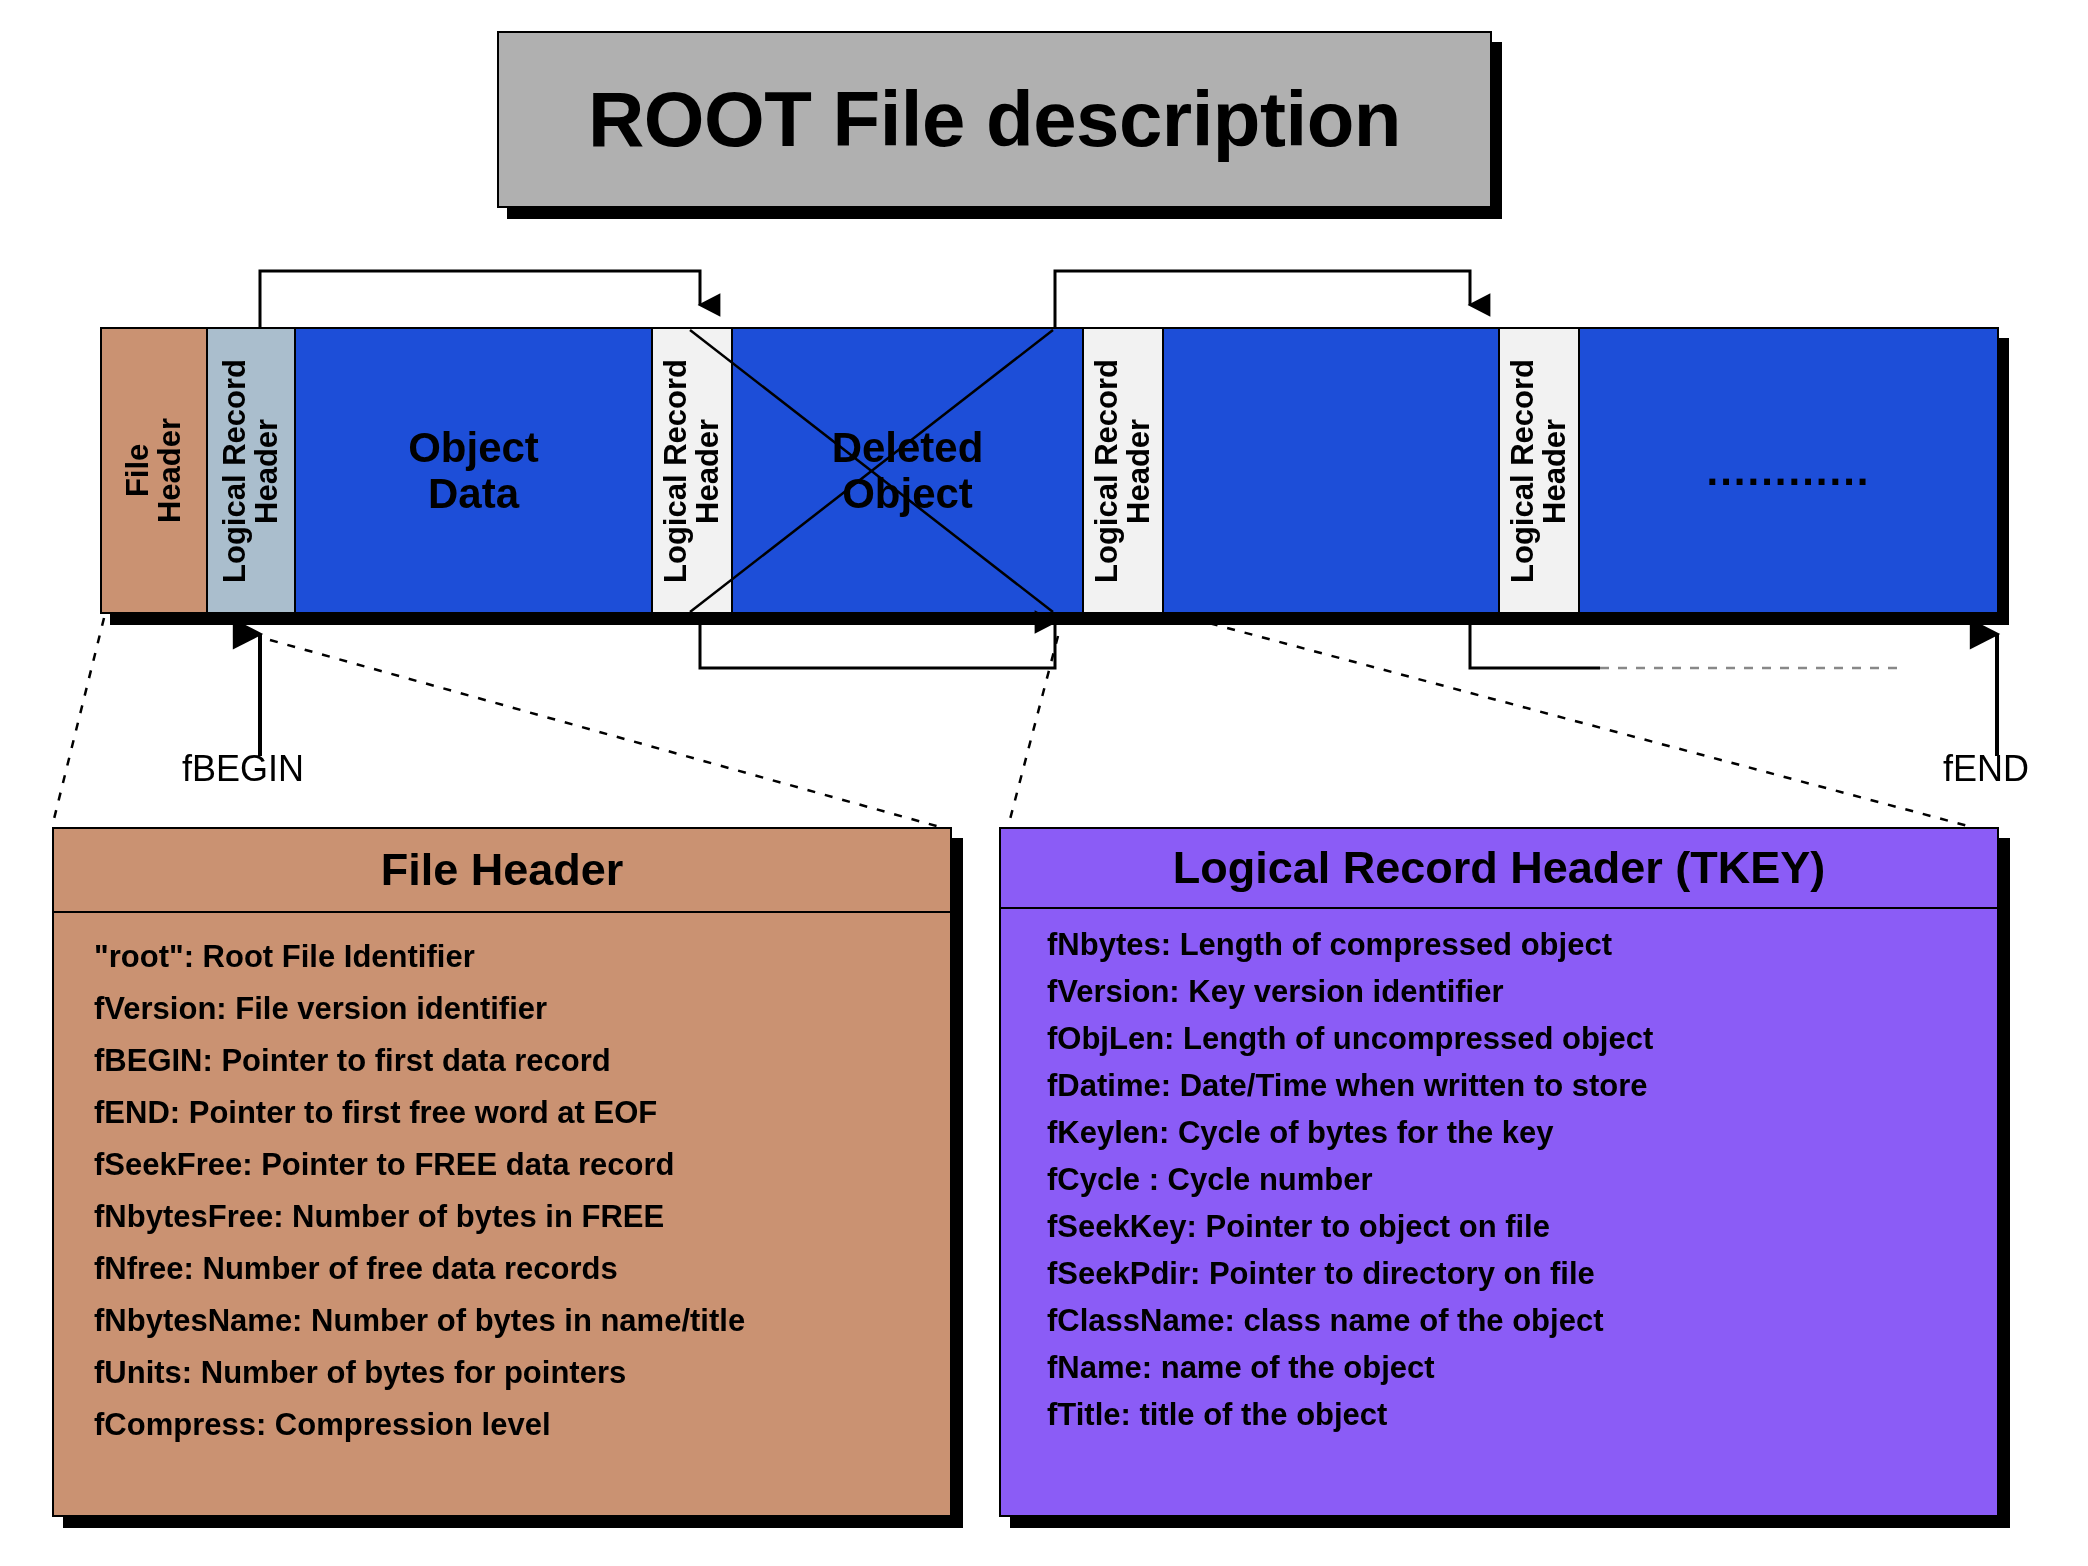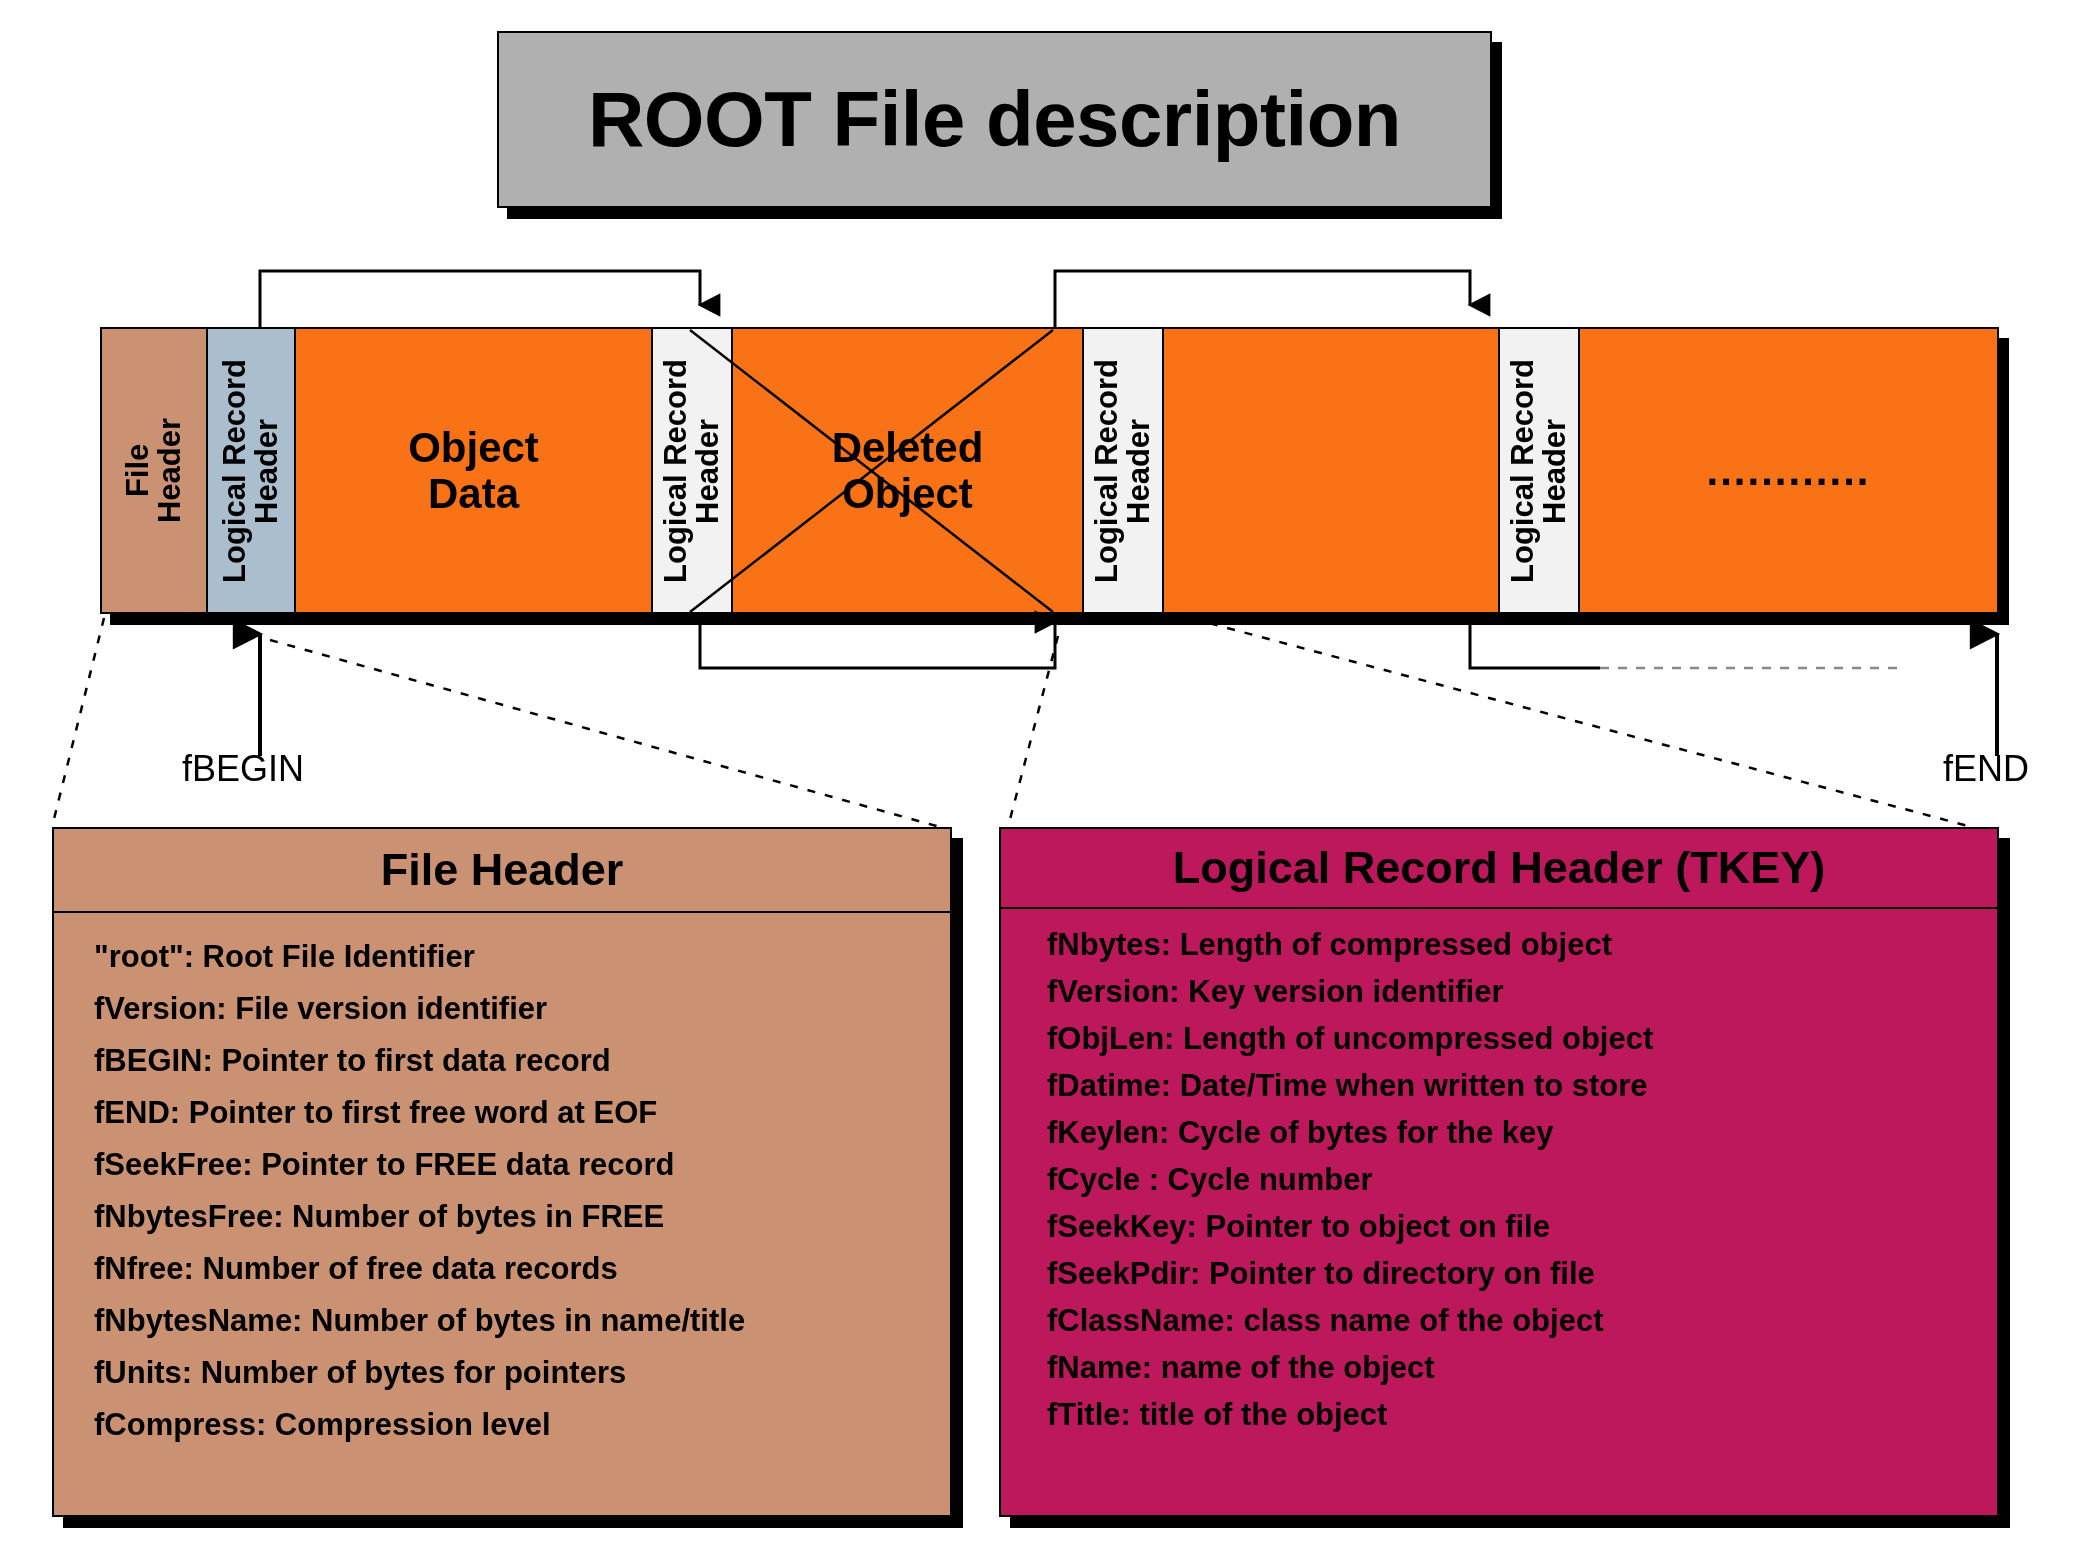--- a/index.html
+++ b/index.html
@@ -55,21 +55,21 @@
     font-size: 31px; font-weight: bold; line-height: 1.02;
     text-align: center;
     white-space: pre;
   }
   .seg-h {
     font-size: 42px; font-weight: bold; line-height: 1.08;
     text-align: center; white-space: pre;
   }
   .c-fileheader { background: #ca9272; }
   .c-lrh-blue   { background: #aabecd; }
-  .c-data       { background: #f97316; }
+  .c-data       { background: #1d4ed8; }
   .c-lrh-white  { background: #f2f2f2; }
   .dots { font-size: 42px; font-weight: bold; letter-spacing: 2px; }
 
   
   #overlay {
     position: absolute; left: 0; top: 0;
     width: 2088px; height: 1566px;
     pointer-events: none;
   }
 
@@ -110,21 +110,21 @@
   
   #fh-shadow { left: 63px; top: 838px; width: 900px; height: 690px; }
   #fh-box    { left: 52px; top: 827px; width: 900px; height: 690px; background: #ca9272; }
   #fh-box .detail-head { height: 84px; }
   #fh-box .detail-body { padding-top: 26px; }
   #fh-box .detail-item { margin-bottom: 16px; }
   #fh-box .detail-item.gap { }
 
   
   #tk-shadow { left: 1010px; top: 838px; width: 1000px; height: 690px; }
-  #tk-box    { left: 999px; top: 827px; width: 1000px; height: 690px; background: #be185d; }
+  #tk-box    { left: 999px; top: 827px; width: 1000px; height: 690px; background: #8b5cf6; }
   #tk-box .detail-head { height: 80px; }
   #tk-box .detail-body { padding-top: 18px; padding-left: 46px; }
   #tk-box .detail-item { margin-bottom: 11px; }
 </style>
 </head>
 <body>
 
 <div class="stage">
 
   <div id="title-shadow"></div>

